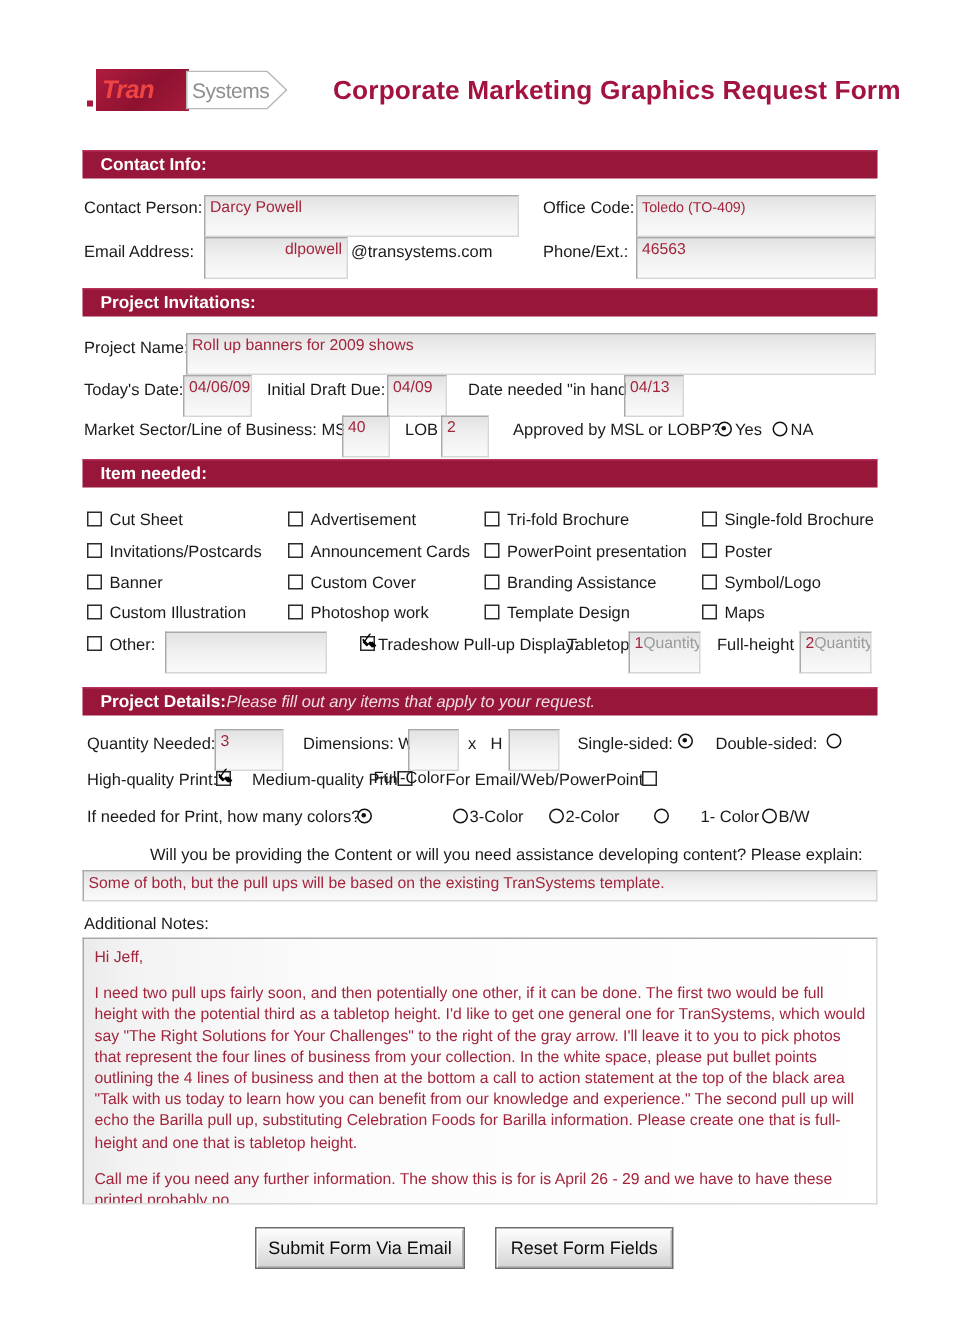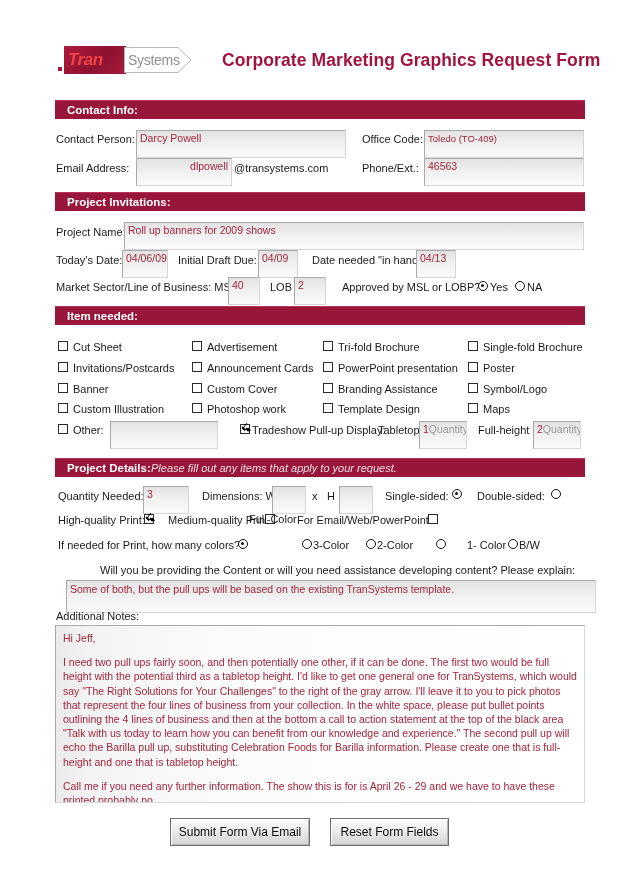--- a/index.html
+++ b/index.html
@@ -306,21 +306,21 @@
   <div class="rd" style="left:302px; top:539px;"></div>
   <div class="lbl" style="left:313px; top:539px;">3-Color</div>
   <div class="rd" style="left:366px; top:539px;"></div>
   <div class="lbl" style="left:377px; top:539px;">2-Color</div>
   <div class="rd" style="left:436px; top:539px;"></div>
   <div class="lbl" style="left:447px; top:539px;padding-left:20px;">1- Color</div>
   <div class="rd" style="left:508px; top:539px;"></div>
   <div class="lbl" style="left:519px; top:539px;">B/W</div>
 
   <div class="lbl" style="left:56px; top:564px;margin-left:44px;">Will you be providing the Content or will you need assistance developing content?  Please explain:</div>
-  <div class="inp" style="left:66px; top:580px; width:530px; height:33px; line-height:16px;">Some of both, but the pull ups will be based on the existing TranSystems template.</div>
+  <div class="inp" style="left:55px; top:580px; width:530px; height:21px; line-height:16px;">Some of both, but the pull ups will be based on the existing TranSystems template.</div>
 
   <div class="lbl" style="left:56px; top:610px;">Additional Notes:</div>
   <div class="ta" style="left:55px; top:625px; width:530px; height:178px;">
     <p>Hi Jeff,</p>
     <p>I need two pull ups fairly soon, and then potentially one other, if it can be done. The first two would be full height with the potential third as a tabletop height. I'd like to get one general one for TranSystems, which would say "The Right Solutions for Your Challenges" to the right of the gray arrow. I'll leave it to you to pick photos that represent the four lines of business from your collection. In the white space, please put bullet points outlining the 4 lines of business and then at the bottom a call to action statement at the top of the black area "Talk with us today to learn how you can benefit from our knowledge and experience." The second pull up will echo the Barilla pull up, substituting Celebration Foods for Barilla information. Please create one that is full-height and one that is tabletop height.</p>
     <p>Call me if you need any further information. The show this is for is April 26 - 29 and we have to have these printed probably no</p>
   </div>
 
   <div class="btn" style="left:170px; top:818px; width:140px;">Submit Form Via Email</div>
   <div class="btn" style="left:330px; top:818px; width:119px;">Reset Form Fields</div>

